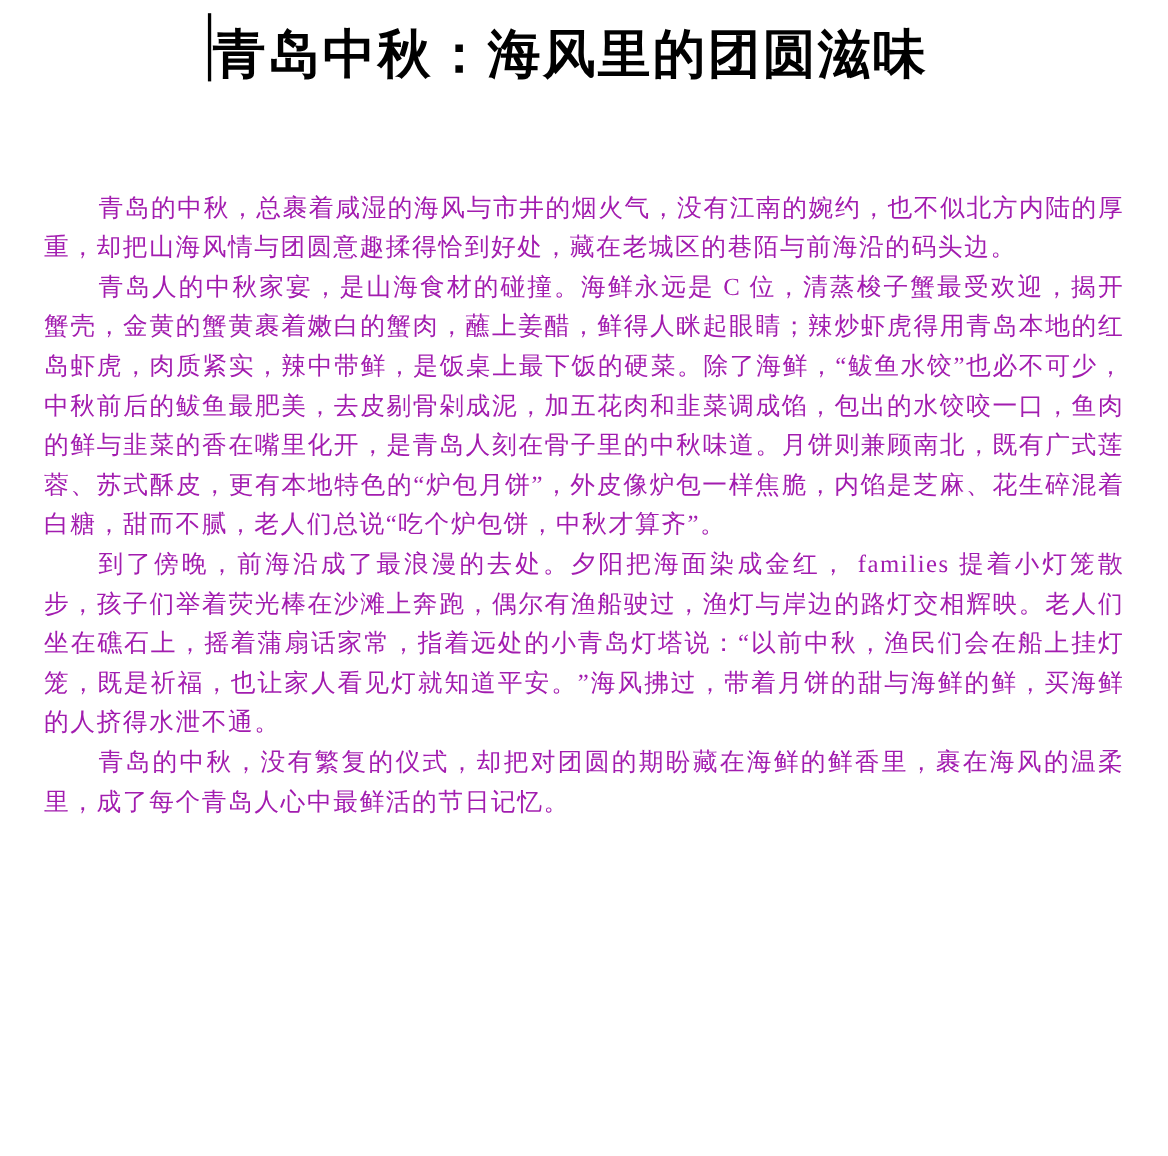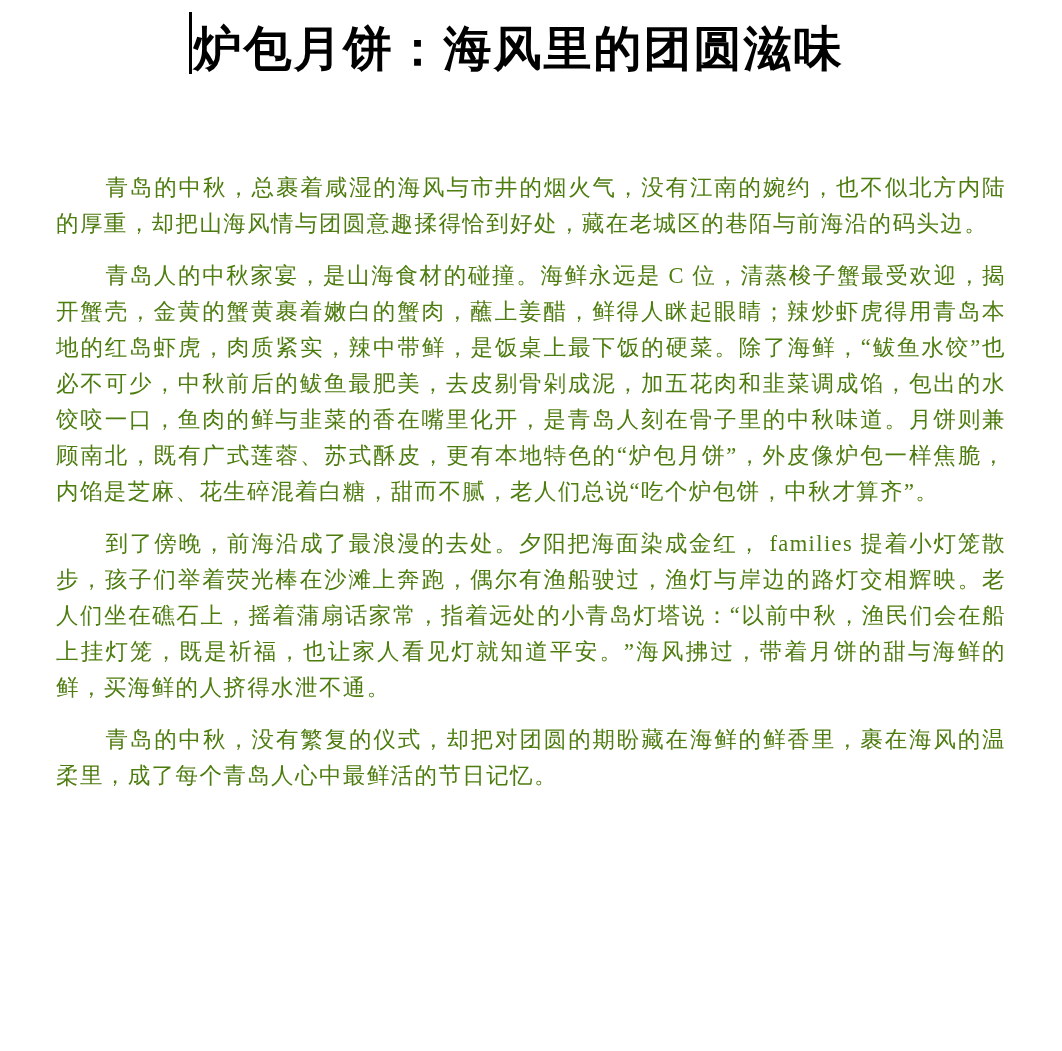--- a/index.html
+++ b/index.html
@@ -32,35 +32,35 @@
     width: 3px;
     height: 62px;
     background: #000000;
     vertical-align: -9px;
     margin-right: 2px;
   }
   .doc-body {
     margin: 89px 40px 0 40px;
   }
   .doc-body p {
-    margin: 16px;
+    margin: 0;
     font-size: 22.5px;
     line-height: 36px;
     letter-spacing: 1.4px;
     text-align: justify;
     text-indent: 2.2em;
-    color: #4d7c0f;
+    color: #a21caf;
   }
 </style>
 </head>
 <body>
 
 <div class="page">
 
-  <h1 class="doc-title"><span class="caret"></span><span>炉包月饼：海风里的团圆滋味</span></h1>
+  <h1 class="doc-title"><span class="caret"></span><span>青岛中秋：海风里的团圆滋味</span></h1>
 
   <div class="doc-body">
     <p>青岛的中秋，总裹着咸湿的海风与市井的烟火气，没有江南的婉约，也不似北方内陆的厚重，却把山海风情与团圆意趣揉得恰到好处，藏在老城区的巷陌与前海沿的码头边。</p>
     <p>青岛人的中秋家宴，是山海食材的碰撞。海鲜永远是 C 位，清蒸梭子蟹最受欢迎，揭开蟹壳，金黄的蟹黄裹着嫩白的蟹肉，蘸上姜醋，鲜得人眯起眼睛；辣炒虾虎得用青岛本地的红岛虾虎，肉质紧实，辣中带鲜，是饭桌上最下饭的硬菜。除了海鲜，“鲅鱼水饺”也必不可少，中秋前后的鲅鱼最肥美，去皮剔骨剁成泥，加五花肉和韭菜调成馅，包出的水饺咬一口，鱼肉的鲜与韭菜的香在嘴里化开，是青岛人刻在骨子里的中秋味道。月饼则兼顾南北，既有广式莲蓉、苏式酥皮，更有本地特色的“炉包月饼”，外皮像炉包一样焦脆，内馅是芝麻、花生碎混着白糖，甜而不腻，老人们总说“吃个炉包饼，中秋才算齐”。</p>
     <p>到了傍晚，前海沿成了最浪漫的去处。夕阳把海面染成金红， families 提着小灯笼散步，孩子们举着荧光棒在沙滩上奔跑，偶尔有渔船驶过，渔灯与岸边的路灯交相辉映。老人们坐在礁石上，摇着蒲扇话家常，指着远处的小青岛灯塔说：“以前中秋，渔民们会在船上挂灯笼，既是祈福，也让家人看见灯就知道平安。”海风拂过，带着月饼的甜与海鲜的鲜，买海鲜的人挤得水泄不通。</p>
     <p>青岛的中秋，没有繁复的仪式，却把对团圆的期盼藏在海鲜的鲜香里，裹在海风的温柔里，成了每个青岛人心中最鲜活的节日记忆。</p>
   </div>
 
 </div>
 

